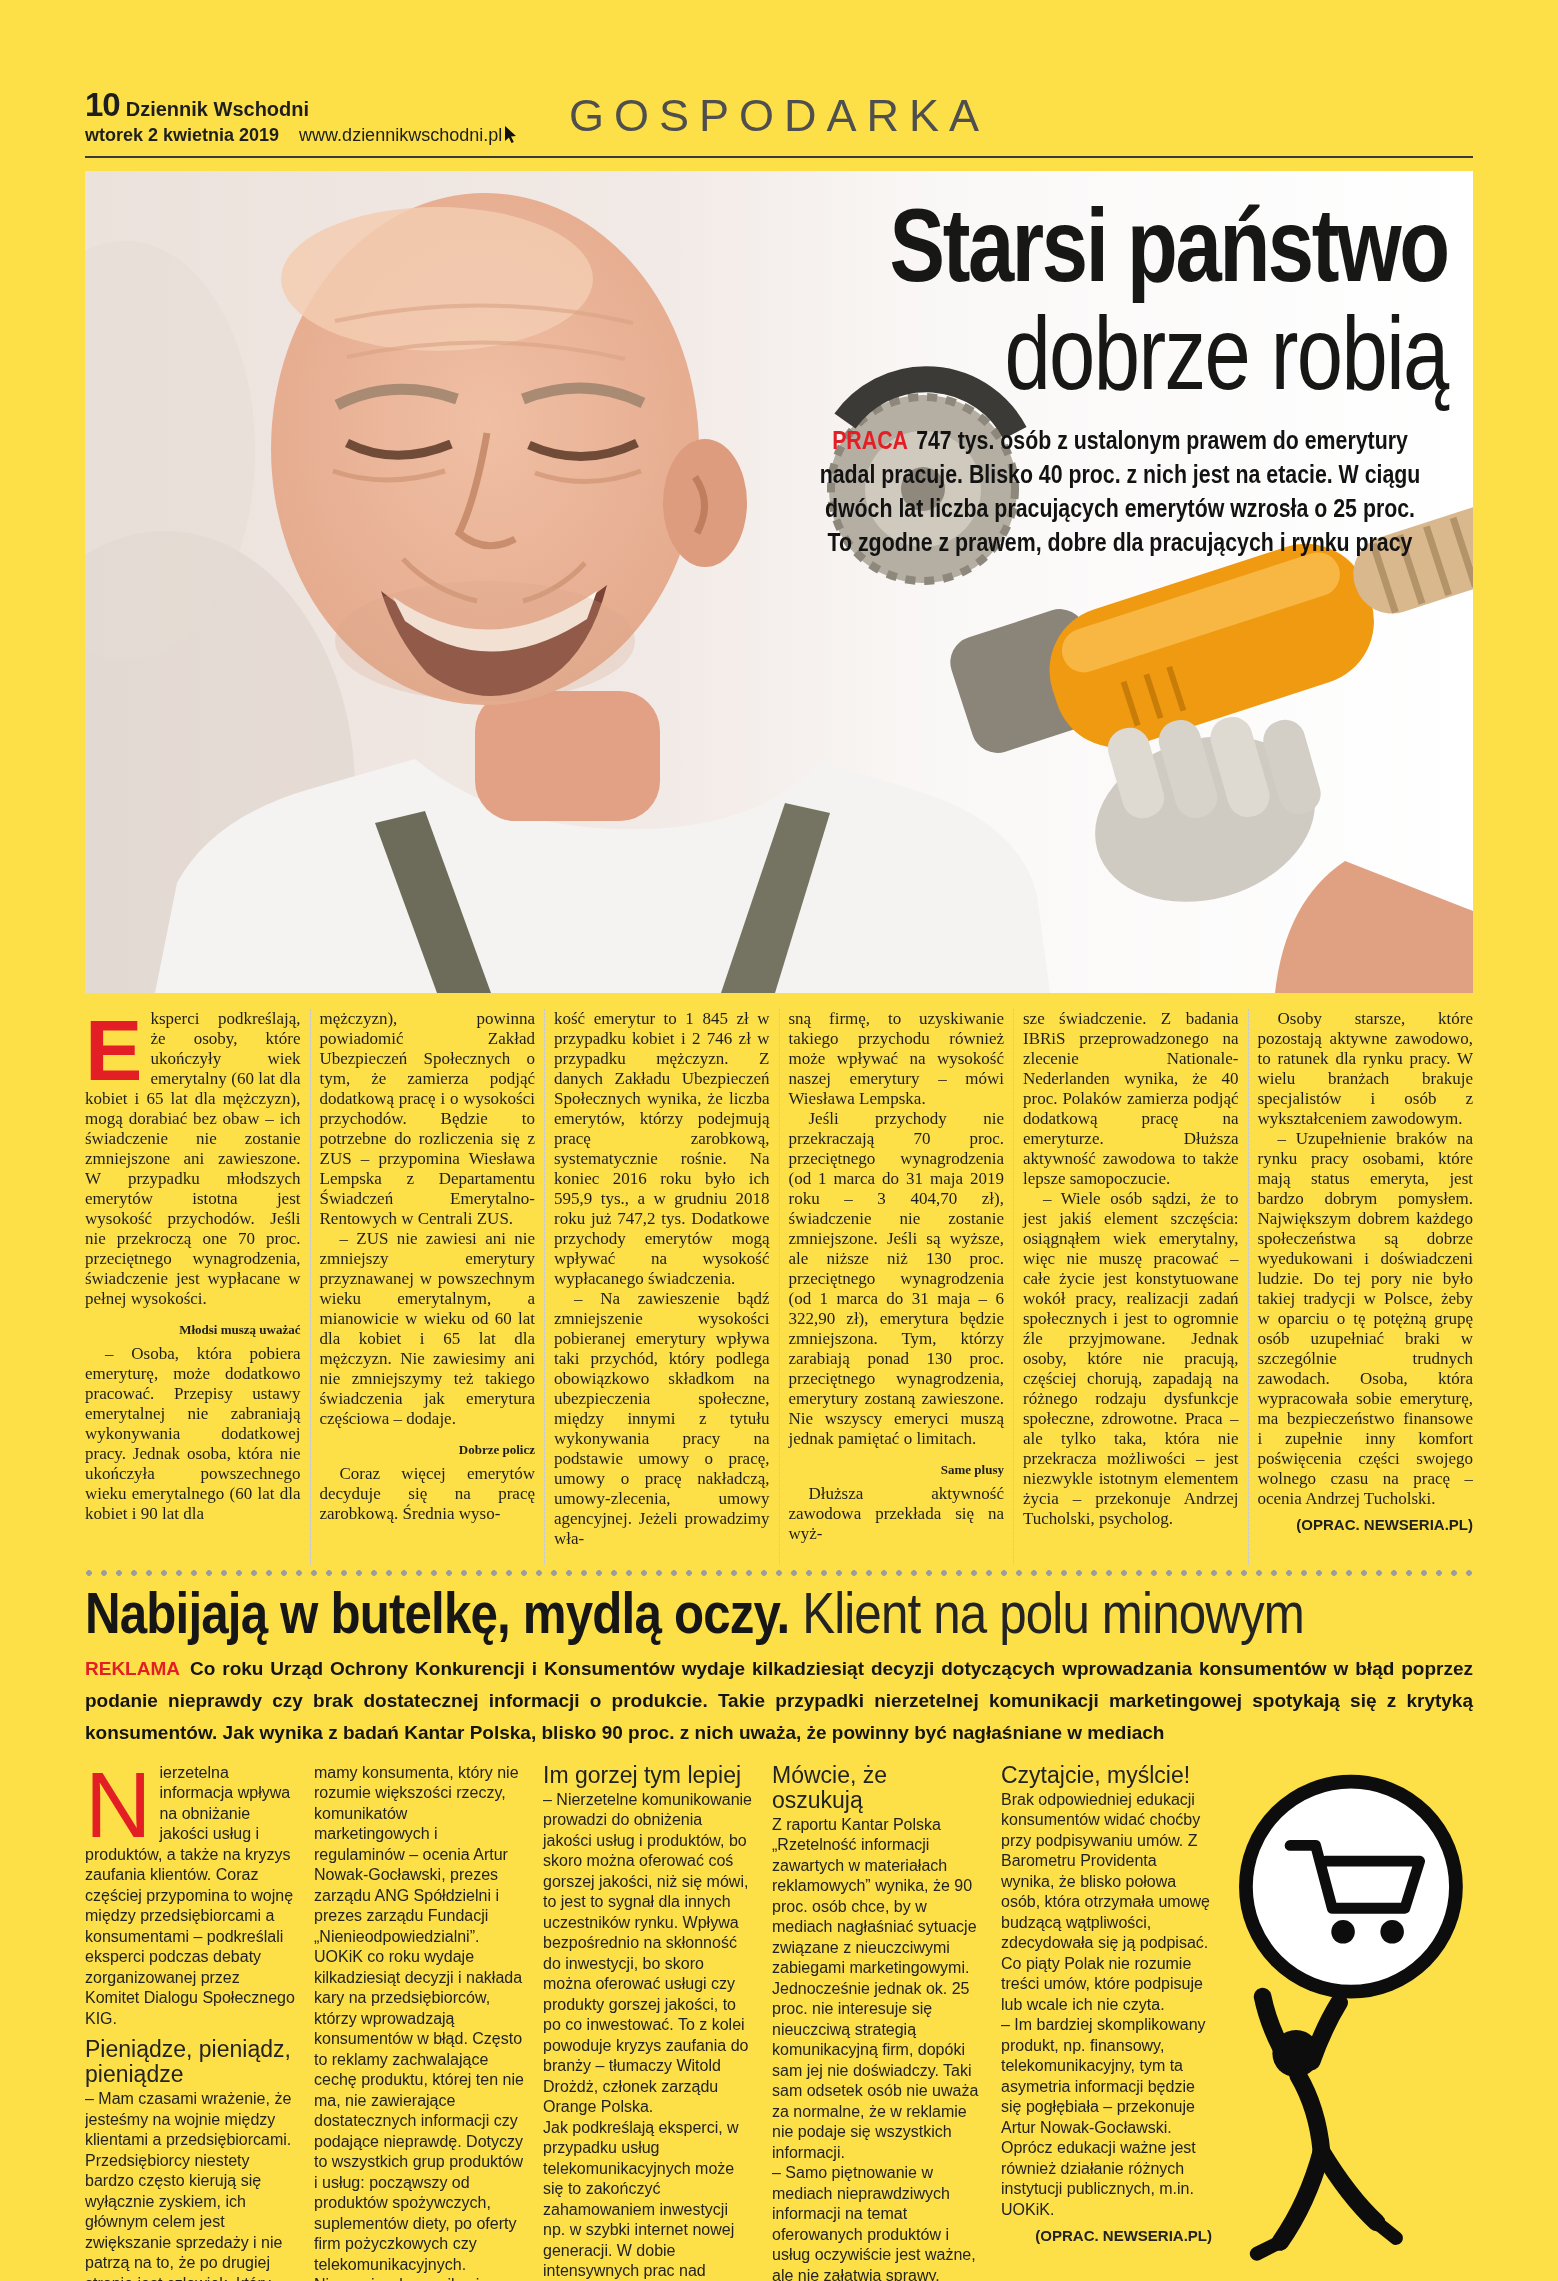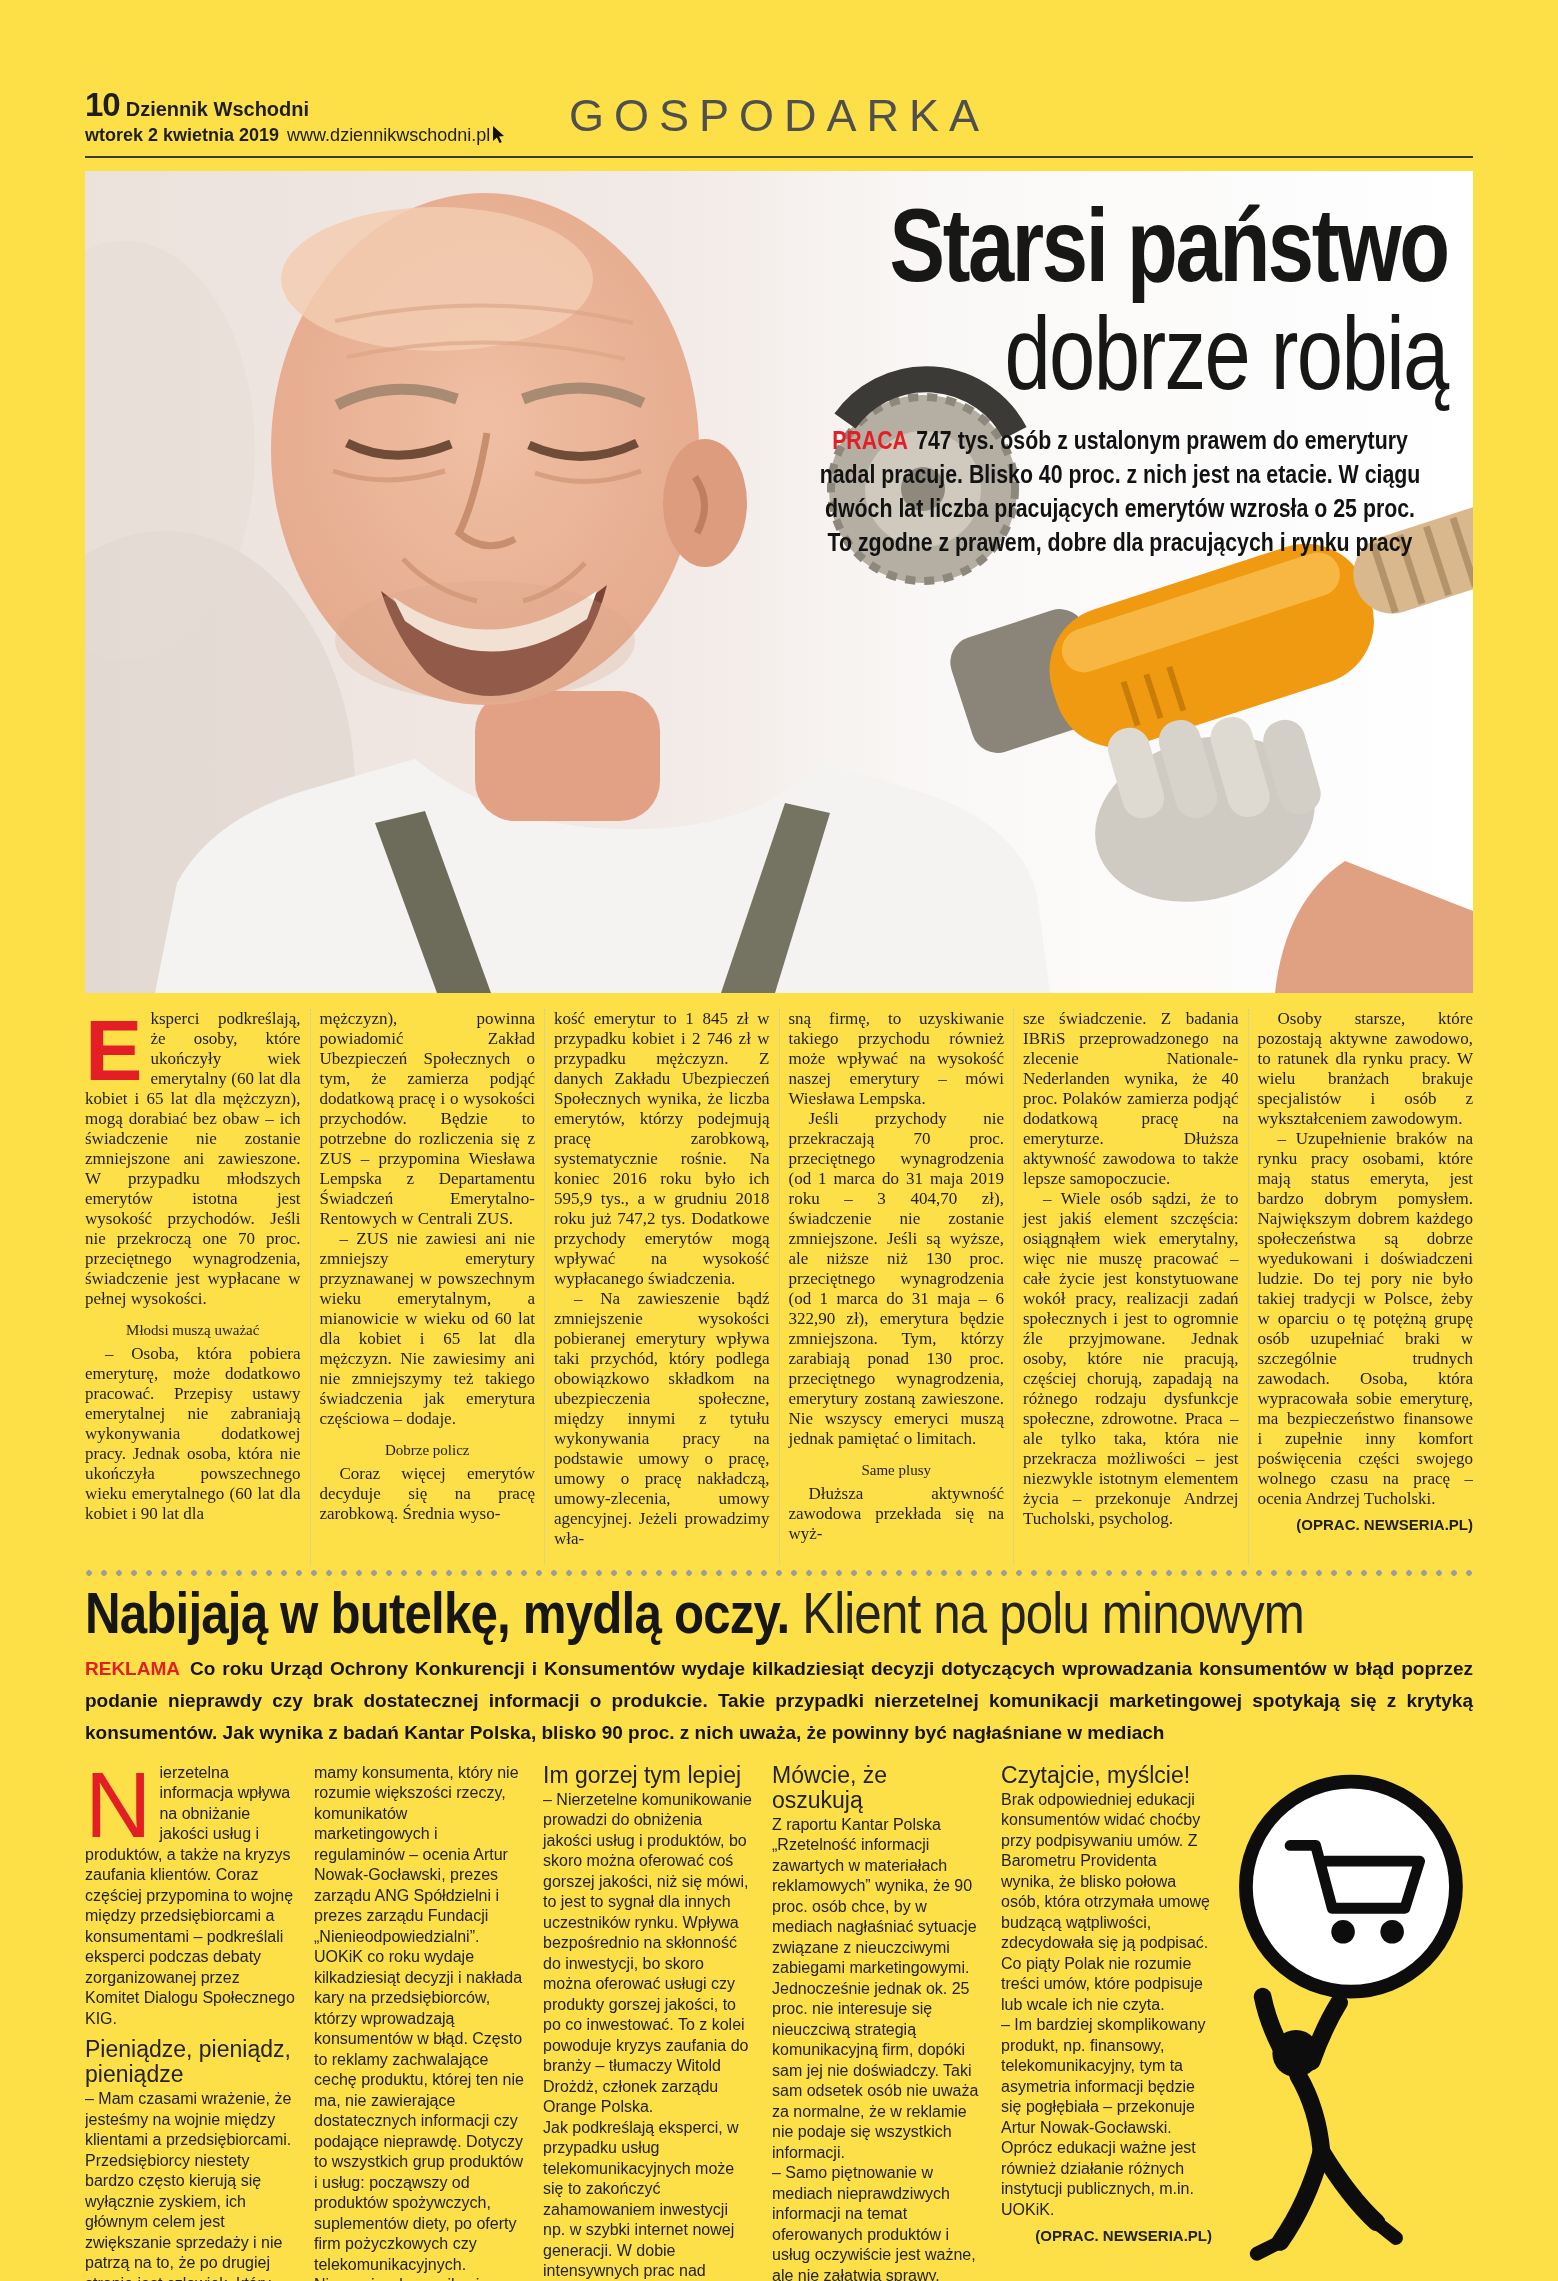--- a/index.html
+++ b/index.html
@@ -7,21 +7,21 @@
         overflow:hidden;font-family:"Liberation Serif",serif;color:#1e1e1e;}
   .inner{margin:0 85px;}
 
   
   .pg-header{position:relative;margin-top:88px;height:68px;border-bottom:2px solid #3a3a3a;}
   .masthead{position:absolute;left:0;top:0;font-family:"Liberation Sans",sans-serif;line-height:1.05;}
   .pg-num{font-size:33px;font-weight:800;letter-spacing:-1px;}
   .m-title{font-size:20px;font-weight:700;margin-left:6px;}
   .m-line2{font-size:18px;margin-top:3px;}
   .m-date{font-weight:700;}
-  .m-site{font-weight:400;margin-left:8px;text-align:center;}
+  .m-site{font-weight:400;margin-left:20px;text-align:center;}
   .cursor{display:inline-block;vertical-align:-2px;margin-left:2px;}
   .section-title{position:absolute;left:0;right:0;top:2px;text-align:center;
       font-family:"Liberation Sans",sans-serif;font-size:45px;font-weight:400;
       color:#4f4f4f;letter-spacing:10px;}
 
   
   .hero{position:relative;margin-top:13px;height:822px;overflow:hidden;background:#f3ece8;}
   .hero svg.photo{position:absolute;inset:0;width:100%;height:100%;display:block;}
   .hl-wrap{position:absolute;top:22px;right:25px;text-align:right;transform:scaleX(.80);
       transform-origin:top right;font-family:"Liberation Sans",sans-serif;color:#171716;white-space:nowrap;}
@@ -33,22 +33,22 @@
   .kicker{color:#e31e24;margin-right:10px;}
 
   
   .a1cols{display:flex;margin-top:16px;height:556px;overflow:hidden;}
   .a1col{flex:1 1 0;padding:0 9px;font-size:17px;line-height:20px;text-align:justify;}
   .a1col:first-child{padding-left:0;}
   .a1col:last-child{padding-right:0;}
   .a1col + .a1col{border-left:1px dotted #c4c4c4;}
   .a1col p{margin:0;}
   .a1col p.ind{text-indent:20px;}
-  .a1col h3{margin:10px 0 3px 0;font-size:15px;line-height:22px;font-weight:400;
-      font-family:"Liberation Serif",serif;text-align:center;}
+  .a1col h3{margin:10px 0 3px 0;font-size:13px;line-height:22px;font-weight:700;
+      font-family:"Liberation Serif",serif;text-align:right;}
   .dropcap{float:left;color:#e31e24;font-family:"Liberation Sans",sans-serif;font-weight:700;
       font-size:86px;line-height:70px;padding:6px 8px 0 0;}
   .credit{display:block;margin-top:6px;text-align:right;font-family:"Liberation Sans",sans-serif;
       font-weight:700;font-size:15px;letter-spacing:0;}
 
   
   .dotsep{margin-top:4px;height:9px;
       background-image:radial-gradient(circle at 4px 4px,#9d9d9d 2.6px,transparent 3.1px);
       background-size:15px 9px;background-repeat:repeat-x;}
 

